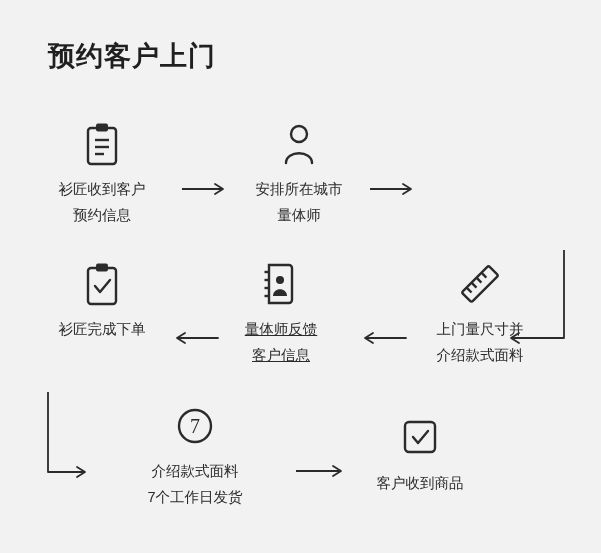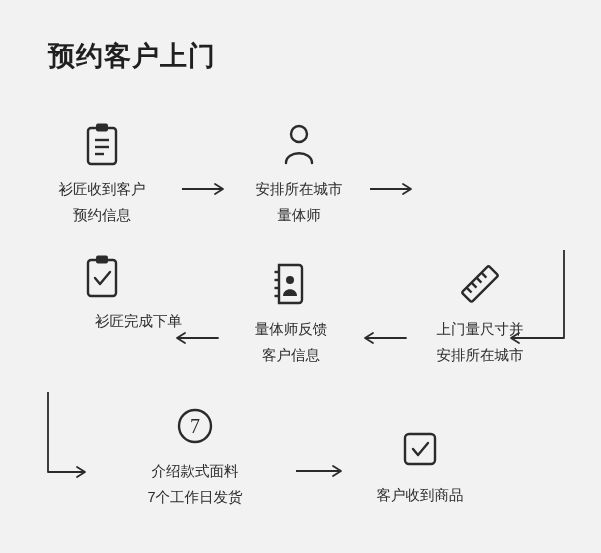--- a/index.html
+++ b/index.html
@@ -47,26 +47,26 @@
     font-size: 14.5px;
     line-height: 26px;
     color: #2b2b2b;
     white-space: pre-line;
   }
   
   #n1 { left: 22px;  top: 118px; }
   #n2 { left: 219px; top: 118px; }
   #n3 { left: 400px; top: 118px; }
   
-  #n4 { left: 22px;  top: 250px; text-align: right; }
-  #n5 { left: 211px; top: 258px; }
+  #n4 { left: 22px;  top: 258px; }
+  #n5 { left: 201px; top: 258px; text-decoration: underline; }
   #n6 { left: 400px; top: 258px; }
   
   #n7 { left: 115px; top: 400px; }
-  #n8 { left: 340px; top: 424px; font-family: Liberation Serif, serif; }
+  #n8 { left: 340px; top: 412px; font-family: Liberation Serif, serif; }
 
   .arrow {
     position: absolute;
     color: #2b2b2b;
   }
   .arrow svg { display: block; }
 
   .connector {
     position: absolute;
   }
@@ -138,21 +138,21 @@
         <g transform="rotate(-45 23 23)">
           <rect x="4" y="16" width="38" height="14" rx="2"></rect>
           <line x1="11" y1="16" x2="11" y2="23"></line>
           <line x1="18" y1="16" x2="18" y2="23"></line>
           <line x1="25" y1="16" x2="25" y2="23"></line>
           <line x1="32" y1="16" x2="32" y2="23"></line>
         </g>
       </svg>
     </div>
     <div class="label">上门量尺寸并
-安排所在城市</div>
+介绍款式面料</div>
   </div>
 
   <div class="node" id="n7">
     <div class="icon">
       <svg width="42" height="42" viewBox="0 0 42 42" fill="none" stroke="#2b2b2b" stroke-width="2.4">
         <circle cx="21" cy="21" r="16"></circle>
         <text x="21" y="28" font-family="Liberation Serif, serif" font-size="20" fill="#2b2b2b" stroke="none" text-anchor="middle">7</text>
       </svg>
     </div>
     <div class="label">介绍款式面料

